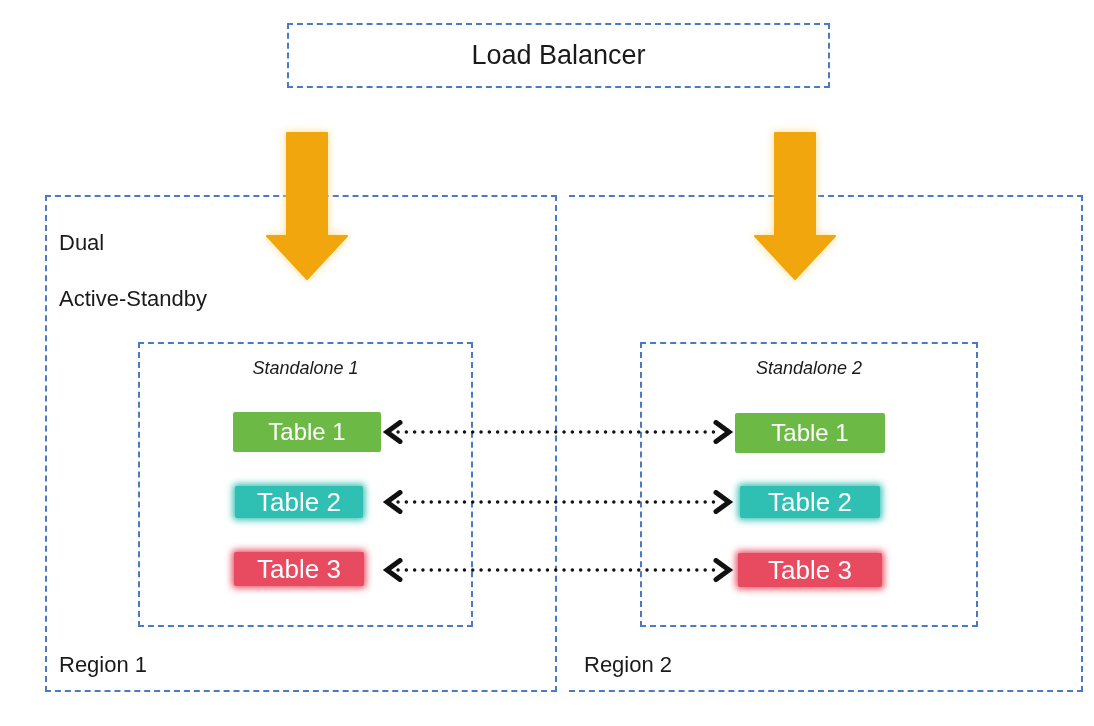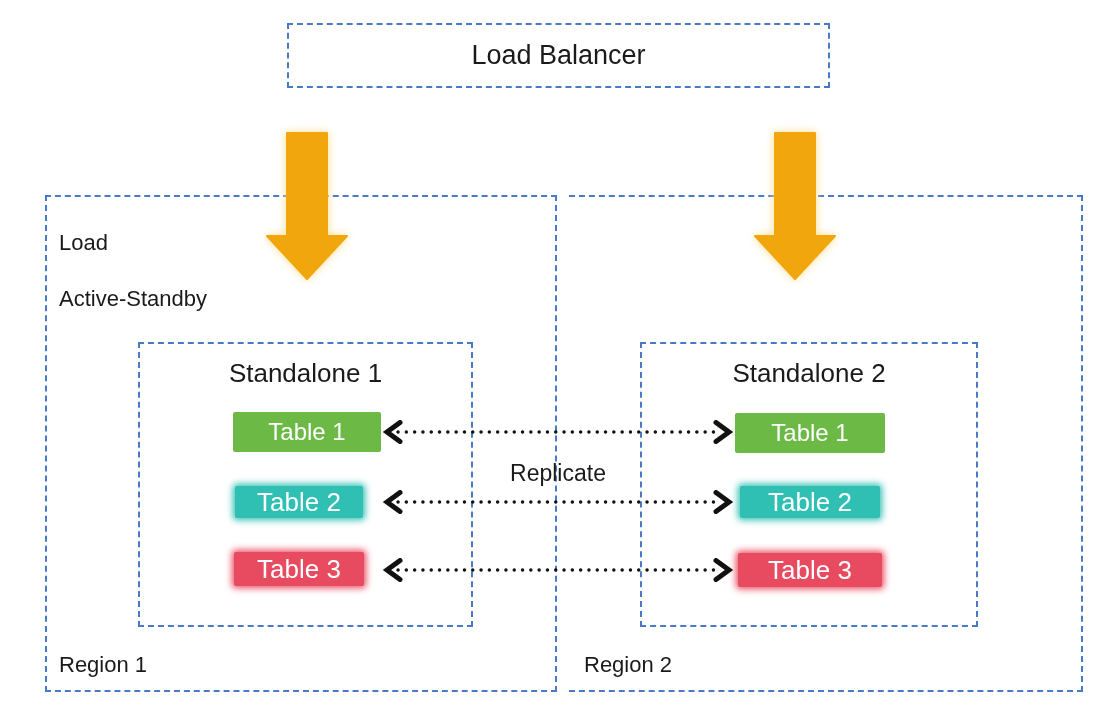--- a/index.html
+++ b/index.html
@@ -40,21 +40,21 @@
     font-size: 22px;
   }
   .region-2 .region-label { left: 15px; }
 
   .standalone {
     text-align: center;
     padding-top: 14px;
   }
   .standalone-1 { left: 138px; top: 342px; width: 335px; height: 285px; }
   .standalone-2 { left: 640px; top: 342px; width: 338px; height: 285px; text-align: center; }
-  .standalone-title { font-size: 26px; }
+  .standalone-title { font-size: 18px; font-style: italic; }
 
   .down-arrow {
     position: absolute;
     top: 132px;
     width: 90px; height: 150px;
     z-index: 3;
     filter: drop-shadow(0 0 4px var(--arrow-glow, #ffe08a));
   }
   .down-arrow-1 { left: 262px; }
   .down-arrow-2 { left: 750px; }
@@ -97,21 +97,21 @@
 <body>
 
 <div class="stage">
 
   <div class="dashed-box lb-box">
     <span class="lb-label">Load Balancer</span>
   </div>
 
   <div class="dashed-box region-1">
     <div class="annotation">
-      <span>Load</span><br>
+      <span>Dual</span><br>
       <span>Active-Standby</span>
     </div>
     <div class="region-label">Region 1</div>
   </div>
 
   <div class="dashed-box region-2">
     <div class="region-label">Region 2</div>
   </div>
 
   <svg class="down-arrow down-arrow-1" viewBox="0 0 90 150" aria-hidden="true">
@@ -146,15 +146,14 @@
     <line x1="16" y1="12" x2="336" y2="12" stroke-width="3.4" stroke-dasharray="0.1 8.2" stroke-linecap="round" stroke="#111111"></line>
     <polyline points="18,2.5 5,12 18,21.5" fill="none" stroke-width="5" stroke-linecap="round" stroke="#111111"></polyline>
     <polyline points="334,2.5 347,12 334,21.5" fill="none" stroke-width="5" stroke-linecap="round" stroke="#111111"></polyline>
   </svg>
   <svg class="rep-arrow rep-3" viewBox="0 0 352 24" aria-hidden="true">
     <line x1="16" y1="12" x2="336" y2="12" stroke-width="3.4" stroke-dasharray="0.1 8.2" stroke-linecap="round" stroke="#111111"></line>
     <polyline points="18,2.5 5,12 18,21.5" fill="none" stroke-width="5" stroke-linecap="round" stroke="#111111"></polyline>
     <polyline points="334,2.5 347,12 334,21.5" fill="none" stroke-width="5" stroke-linecap="round" stroke="#111111"></polyline>
   </svg>
 
-  <div class="replicate-label">Replicate</div>
 
 </div>
 
 </body></html>

